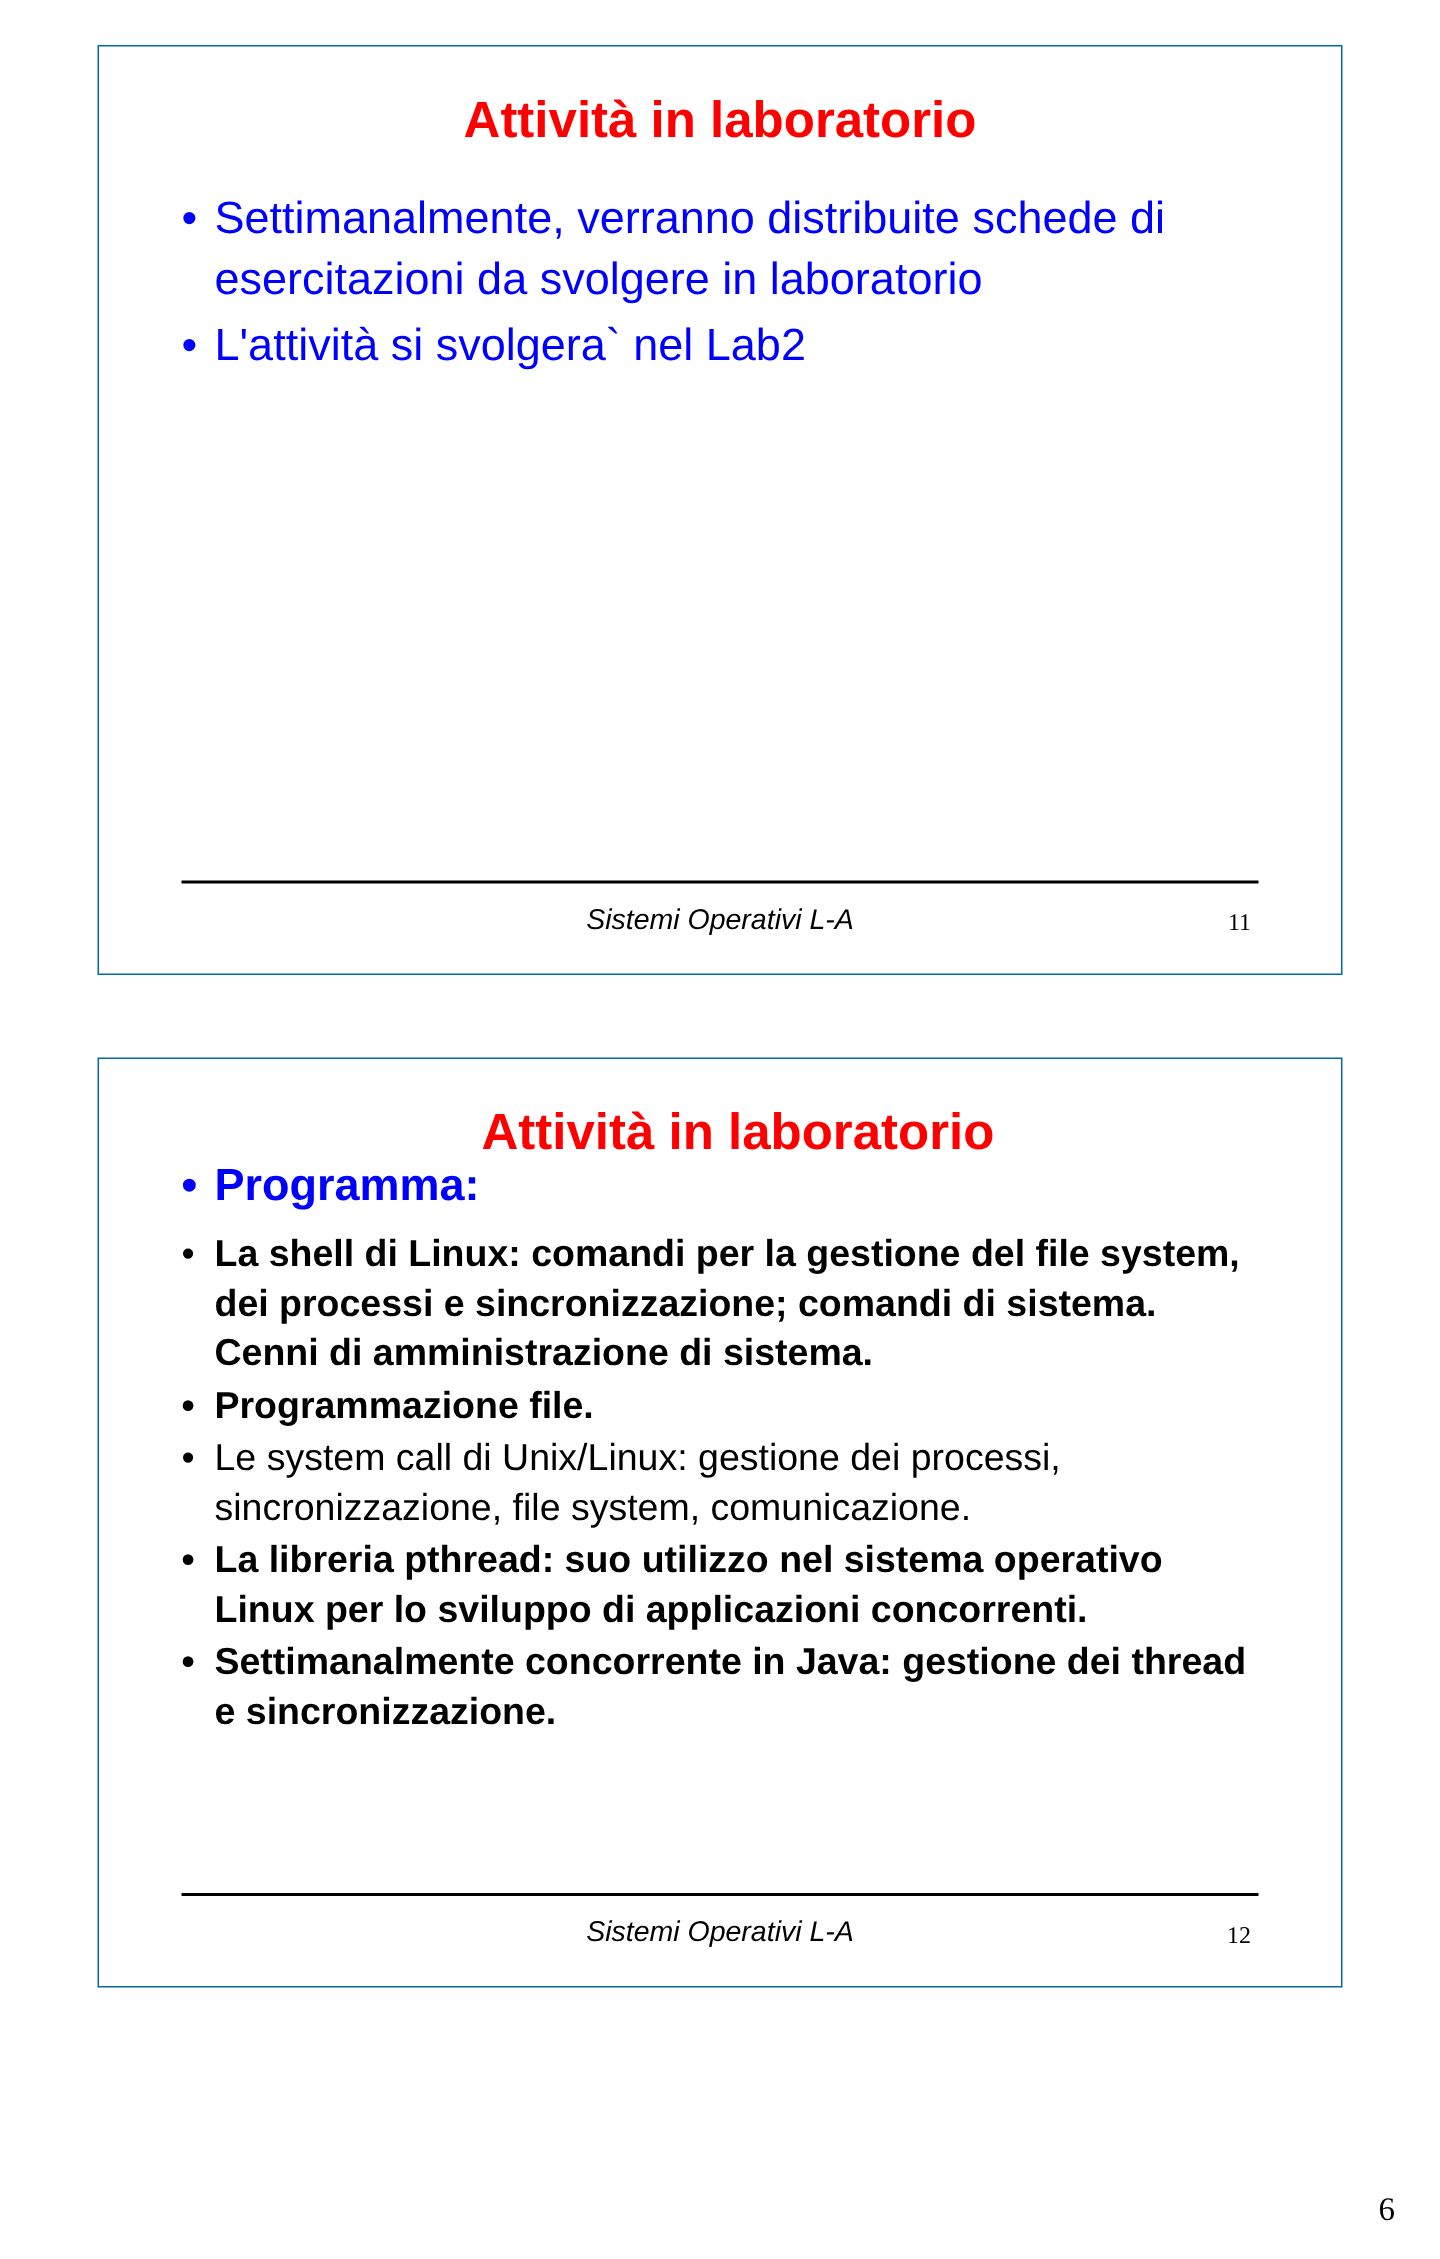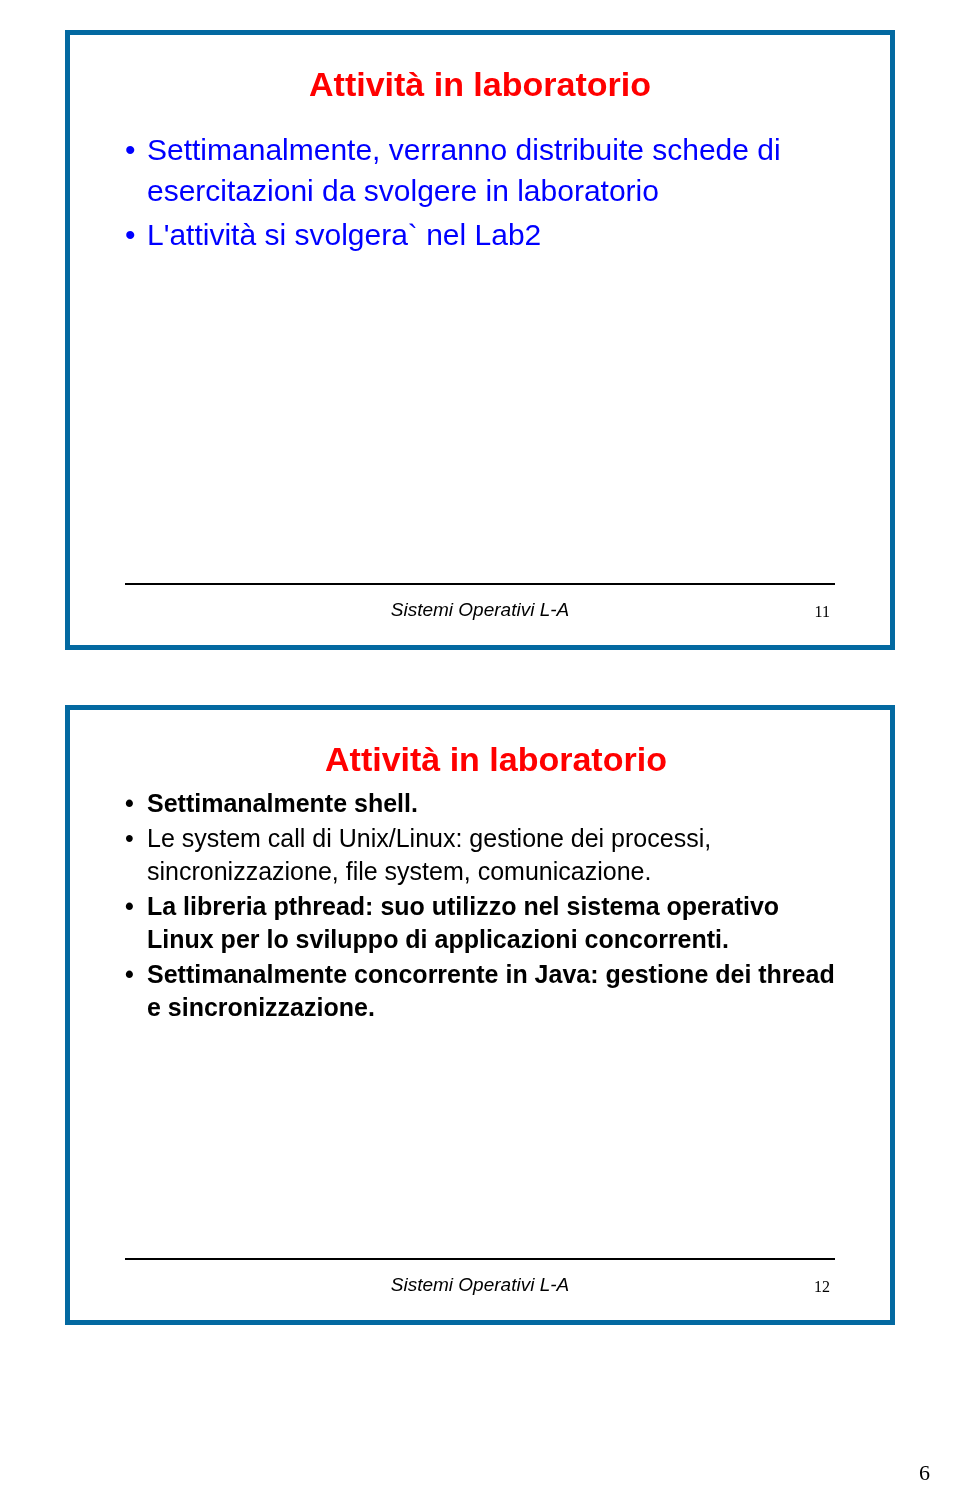--- a/index.html
+++ b/index.html
@@ -11,21 +11,21 @@
   .page {
     width: 960px;
     height: 1506px;
     position: relative;
     box-sizing: border-box;
     padding: 30px 65px 0 65px;
   }
   .slide {
     width: 830px;
     height: 620px;
-    border: 5px solid #0369a1;
+    border: 1px solid #0369a1;
     box-sizing: border-box;
     padding: 30px 55px 10px 55px;
     margin-bottom: 55px;
     position: relative;
     background: #fff;
   }
   .slide-title {
     color: #ff0000;
     font-weight: bold;
     font-size: 34px;
@@ -119,22 +119,30 @@
       <span>Sistemi Operativi L-A</span>
       <span class="num">11</span>
     </div>
   </div>
 
   <div class="slide">
     <div style="display:flex; align-items:flex-start;">
       <div style="width:200px;"></div>
       <div class="slide-title" style="margin-bottom:0;">Attività in laboratorio</div>
     </div>
+    <ul class="bullets" style="margin-top:-4px;">
+      <li style="font-weight:bold;">
+        <span>Programma:</span>
+      </li>
+    </ul>
     <ul class="bullets small" style="margin-top:8px;">
-      <li style="font-weight:bold;">Settimanalmente shell.</li>
+      <li>
+        <span style="font-weight:bold;">La shell di Linux: comandi per la gestione del file system, dei processi e sincronizzazione; comandi di sistema. Cenni di amministrazione di sistema.</span>
+      </li>
+      <li style="font-weight:bold;">Programmazione file.</li>
       <li style="font-weight:normal;">Le system call di Unix/Linux: gestione dei processi, sincronizzazione, file system, comunicazione.</li>
       <li style="font-weight:bold;">La libreria pthread: suo utilizzo nel sistema operativo Linux per lo sviluppo di applicazioni concorrenti.</li>
       <li style="font-weight:bold;">Settimanalmente concorrente in Java: gestione dei thread e sincronizzazione.</li>
     </ul>
     <div class="footer-rule"></div>
     <div class="footer">
       <span>Sistemi Operativi L-A</span>
       <span class="num">12</span>
     </div>
   </div>

